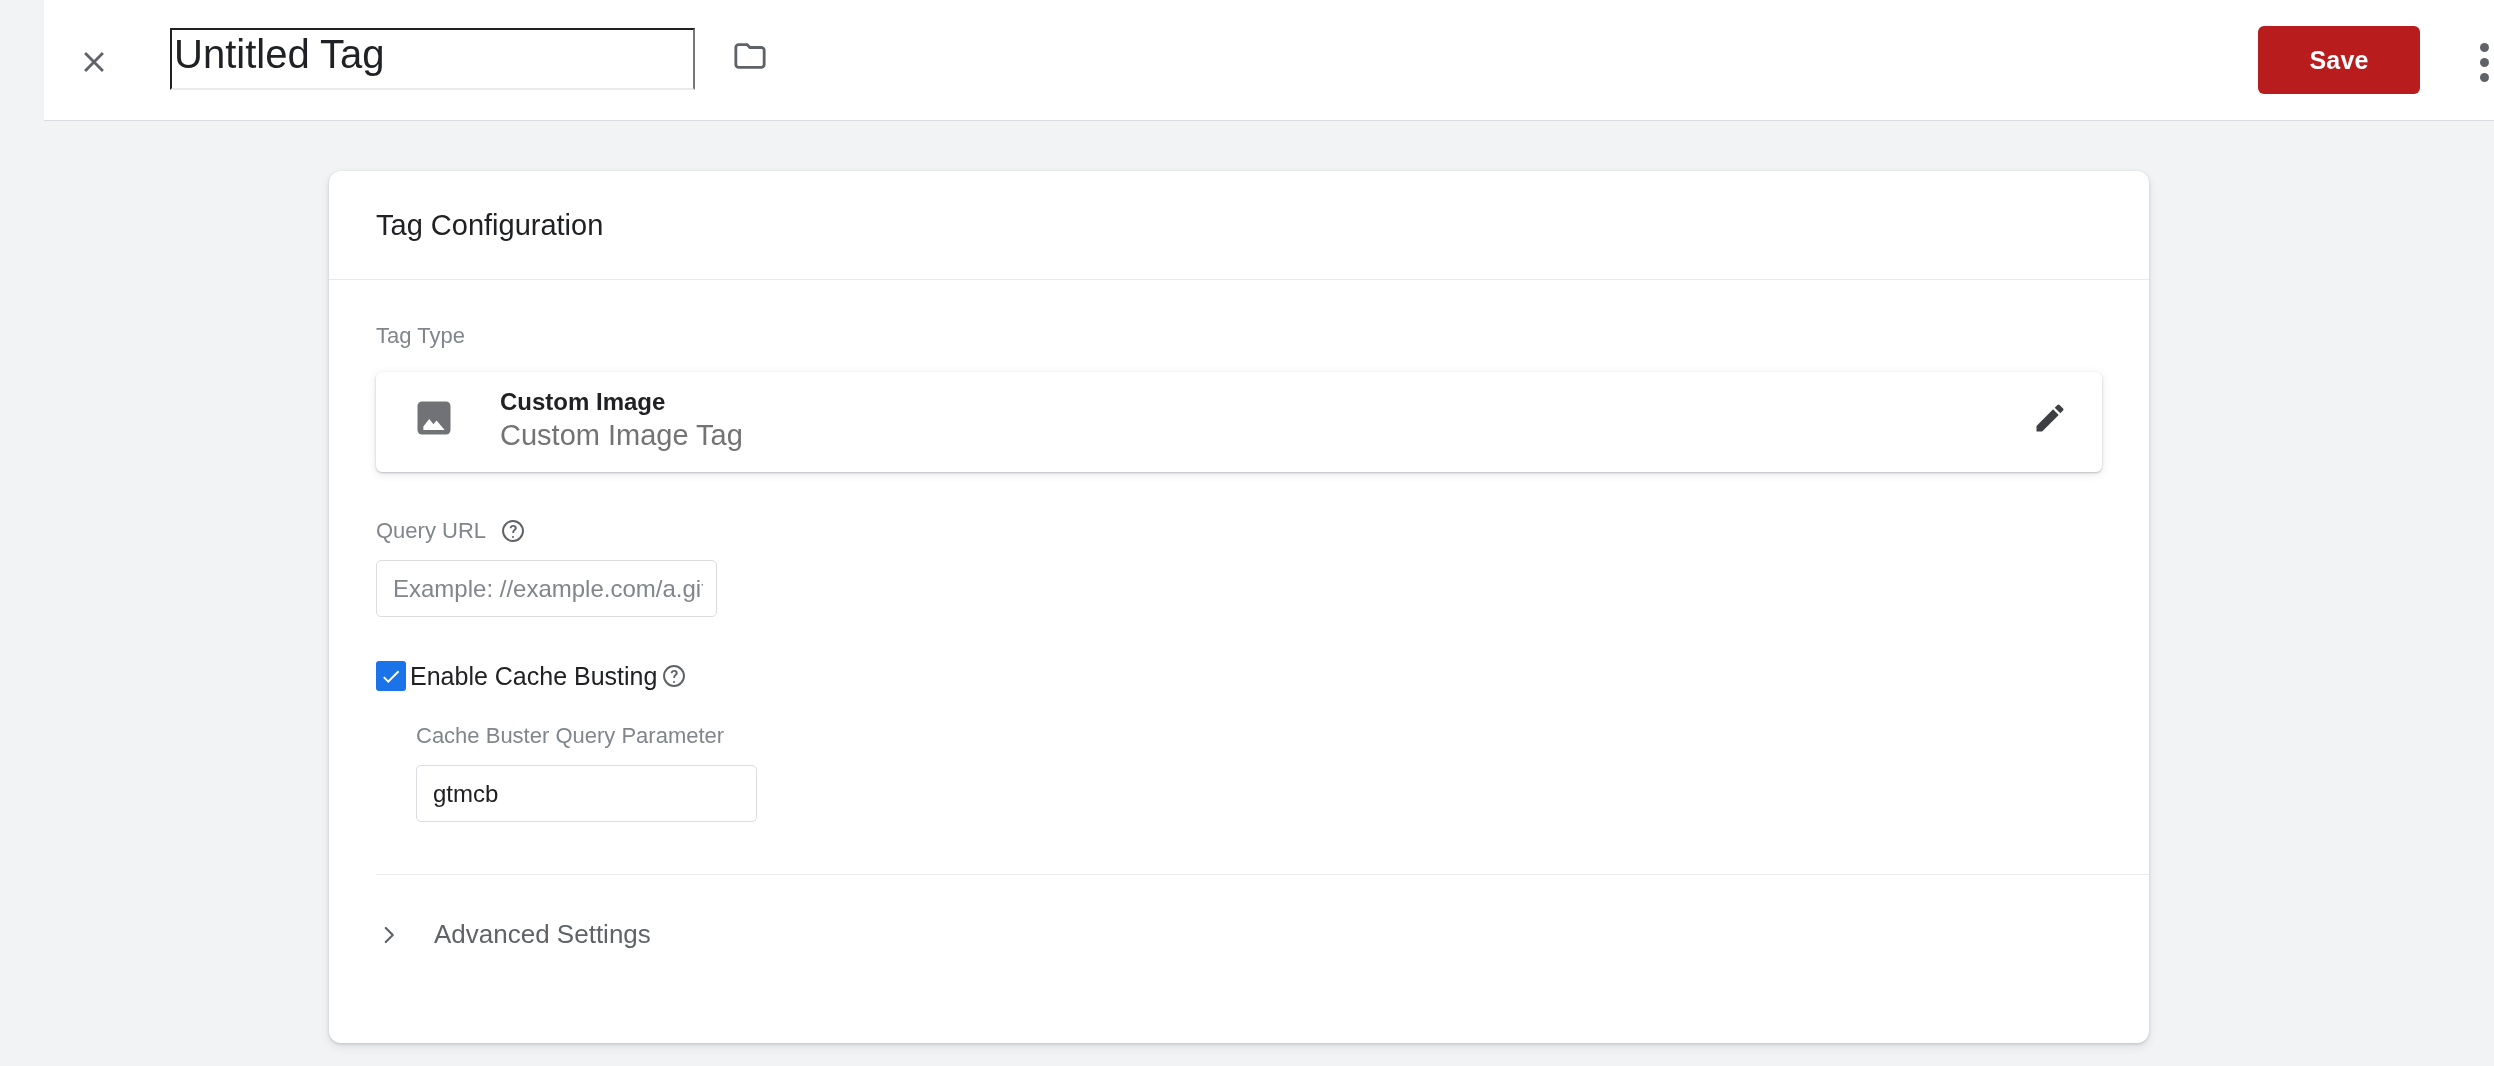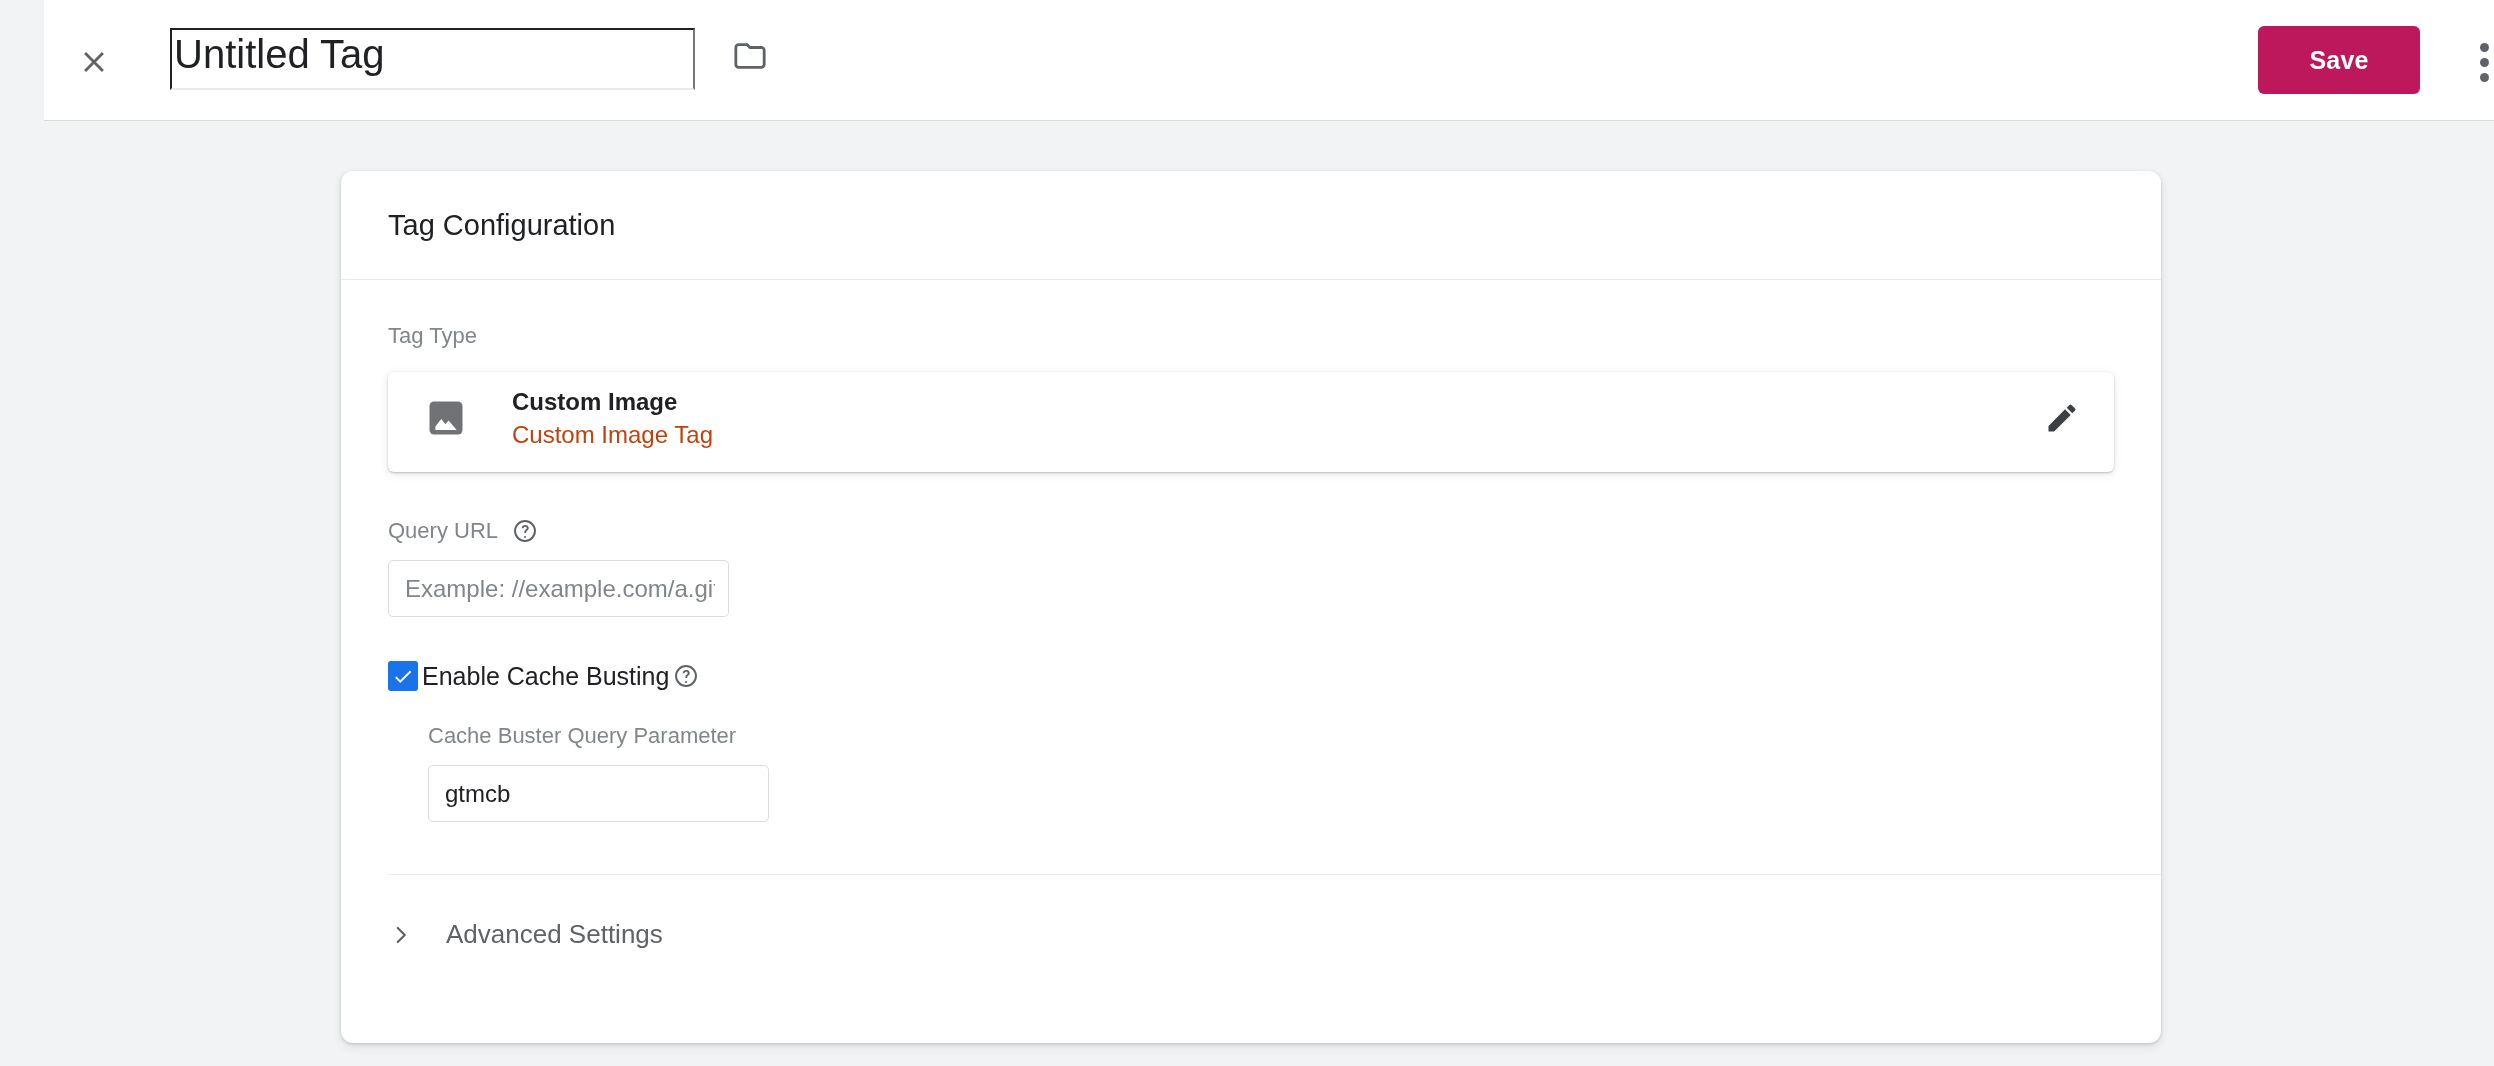--- a/index.html
+++ b/index.html
@@ -62,21 +62,21 @@
     cursor: pointer;
     display: flex;
     align-items: center;
   }
   .save-btn {
     position: absolute;
     right: 118px;
     top: 26px;
     width: 162px;
     height: 68px;
-    background: #be185d;
+    background: #b91c1c;
     color: #ffffff;
     border: none;
     border-radius: 6px;
     font-size: 25px;
     font-weight: 700;
     font-family: "Liberation Sans", sans-serif;
     cursor: pointer;
     letter-spacing: 0.2px;
   }
   .more-btn {
@@ -95,21 +95,21 @@
   .dot {
     width: 9px;
     height: 9px;
     border-radius: 50%;
     background: #5f6368;
   }
 
   
   .card {
     position: absolute;
-    left: 341px;
+    left: 329px;
     top: 171px;
     width: 1820px;
     height: 872px;
     background: #ffffff;
     border-radius: 12px;
     box-shadow: 0 1px 3px rgba(60,64,67,0.22), 0 4px 10px rgba(60,64,67,0.10);
   }
   .card-header {
     height: 109px;
     border-bottom: 1px solid #e8eaed;
@@ -163,22 +163,22 @@
     margin-left: 44px;
     flex: 1;
   }
   .type-title {
     font-size: 24px;
     color: #202124;
     font-weight: 700;
     line-height: 30px;
   }
   .type-sub {
-    font-size: 24px;
-    color: #c2410c;
+    font-size: 29px;
+    color: #737373;
     line-height: 30px;
     margin-top: 3px;
   }
   .edit-btn {
     width: 44px;
     height: 44px;
     display: flex;
     align-items: center;
     justify-content: center;
     cursor: pointer;

